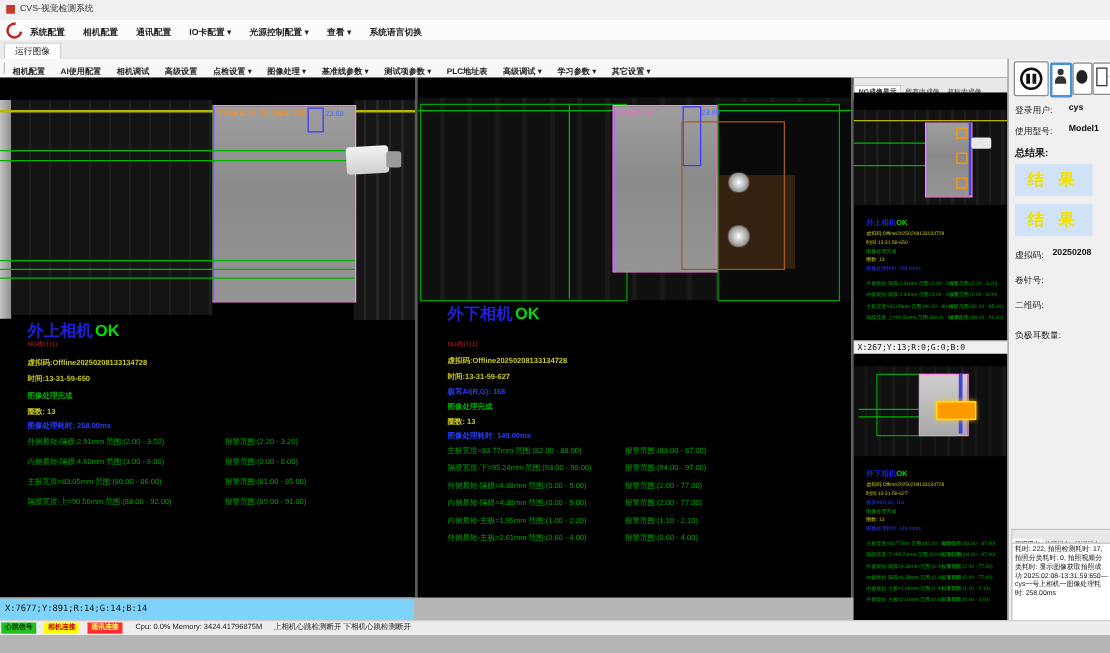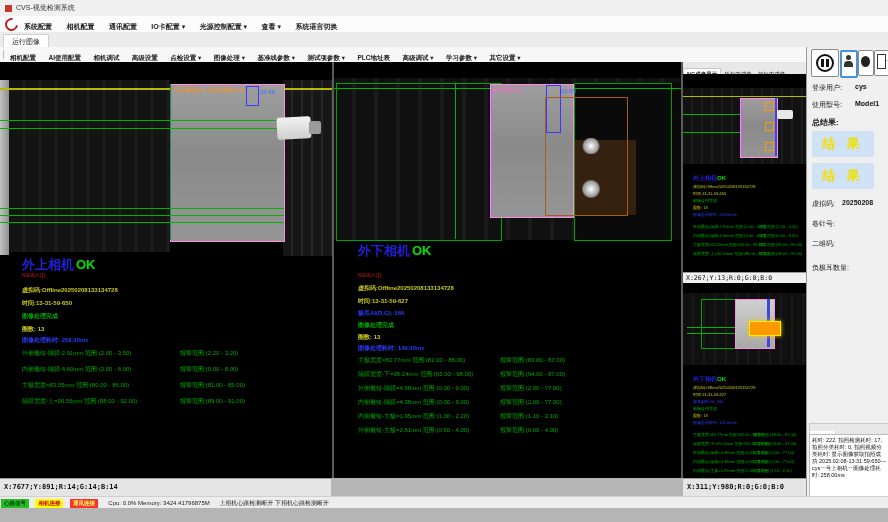--- a/index.html
+++ b/index.html
@@ -67,22 +67,22 @@
   .sv{font-size:7px;font-weight:700;color:#111;white-space:nowrap;}
   .total{font-size:8px;font-weight:700;color:#111;}
   .resbox{position:absolute;left:5px;width:62px;height:26px;background:#cfe2f6;
           color:#f0e000;font-size:13px;font-weight:700;text-align:center;line-height:26px;letter-spacing:4px;}
   .logtabs{position:absolute;left:2px;top:376px;width:78px;height:11px;background:#e8e8e8;border:1px solid #c9c9c9;border-bottom:none;}
   .lt{display:inline-block;font-size:5px;line-height:10px;padding:0 2px;color:#333;cursor:default;}
   .lt.active{background:#fff;font-weight:700;}
   .logbox{position:absolute;left:2px;top:387px;width:74px;height:58px;background:#fff;border:1px solid #bbb;
           font-size:5.5px;line-height:7px;color:#111;padding:2px;overflow:hidden;word-break:break-all;}
   
-  .coordbar{top:478px;height:17px;background:#e5e5e5;border-top:1px solid #9a9a9a;
-            font-family:"DejaVu Sans Mono",monospace;font-size:7px;line-height:17px;color:#111;padding-left:4px;font-weight:bold;}
+  .coordbar{top:478px;height:17px;background:#7dd3fc;border-top:1px solid #9a9a9a;
+            font-family:"DejaVu Sans Mono",monospace;font-size:7px;line-height:17px;color:#111;padding-left:4px;}
   .statusstrip{left:0;top:496px;width:888px;height:11px;background:#ededed;border-top:1px solid #cfcfcf;line-height:11px;white-space:nowrap;}
   .badge{display:inline-block;font-size:5.5px;font-weight:700;padding:0 3px;margin:0 1px;line-height:9px;vertical-align:middle;}
   .b-green{background:#22c022;color:#0a3a0a;}
   .b-yellow{background:#ffff00;color:#c00000;}
   .b-red{background:#ff3030;color:#ffff60;}
   .cputxt{font-size:6px;color:#222;margin-left:5px;vertical-align:middle;}
 </style>
 </head>
 <body>
 
@@ -277,21 +277,20 @@
     <div class="abs sl" style="left:5px;top:172px;">卷针号:</div>
     <div class="abs sl" style="left:5px;top:192px;">二维码:</div>
     <div class="abs sl" style="left:5px;top:216px;">负极耳数量:</div>
     <div class="logtabs">
       <span class="lt active">运行日志</span><span class="lt">故障日志</span><span class="lt">错误日志</span>
     </div>
     <div class="logbox">耗时: 222, 拍照检测耗时: 17, 拍照分类耗时: 0, 拍照视频分类耗时: 显示图像获取拍照成功 2025:02:08-13:31:59:650—cys一号上相机一图像处理耗时: 258.00ms</div>
   </div>
 
   <div class="abs coordbar" style="left:0;width:327px;">X:7677;Y:891;R:14;G:14;B:14</div>
-  <div class="abs coordbar" style="left:683px;width:119px;">X:311;Y:980;R:0;G:0;B:0</div>
 
   <div class="abs statusstrip">
     <span class="badge b-green">心跳信号</span>
     <span class="badge b-yellow">相机连接</span>
     <span class="badge b-red">通讯连接</span>
     <span class="cputxt">Cpu: 0.0% Memory: 3424.41796875M</span>
     <span class="cputxt">上相机心跳检测断开  下相机心跳检测断开</span>
   </div>
 
 </div>

